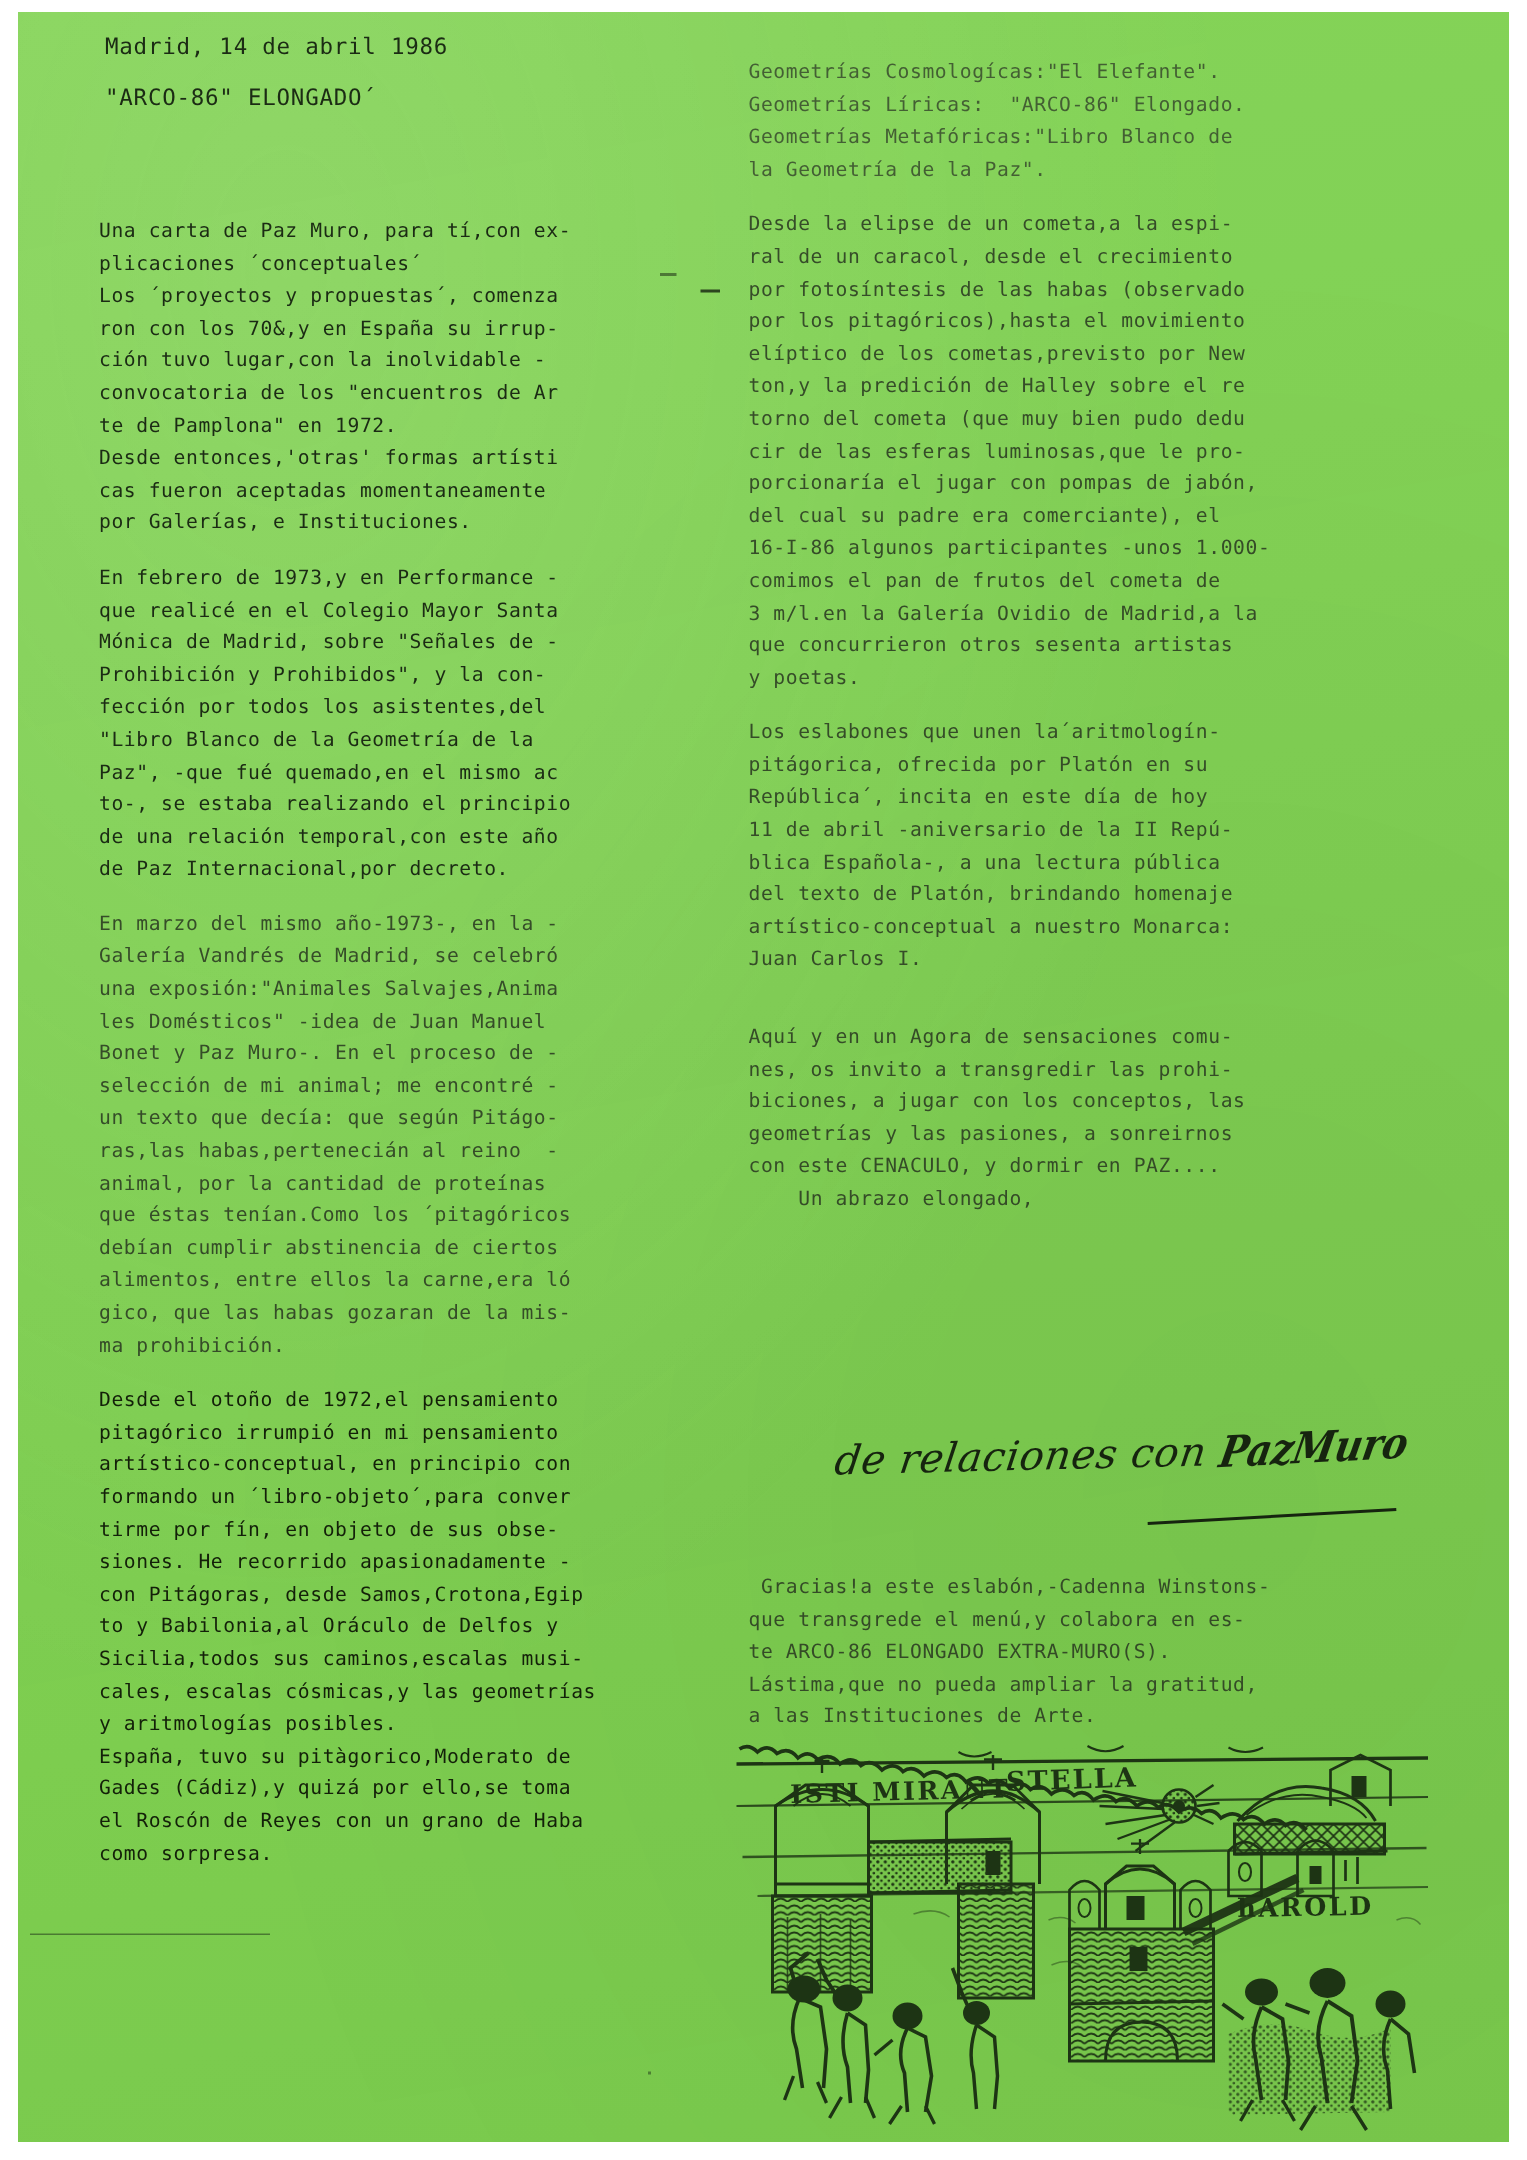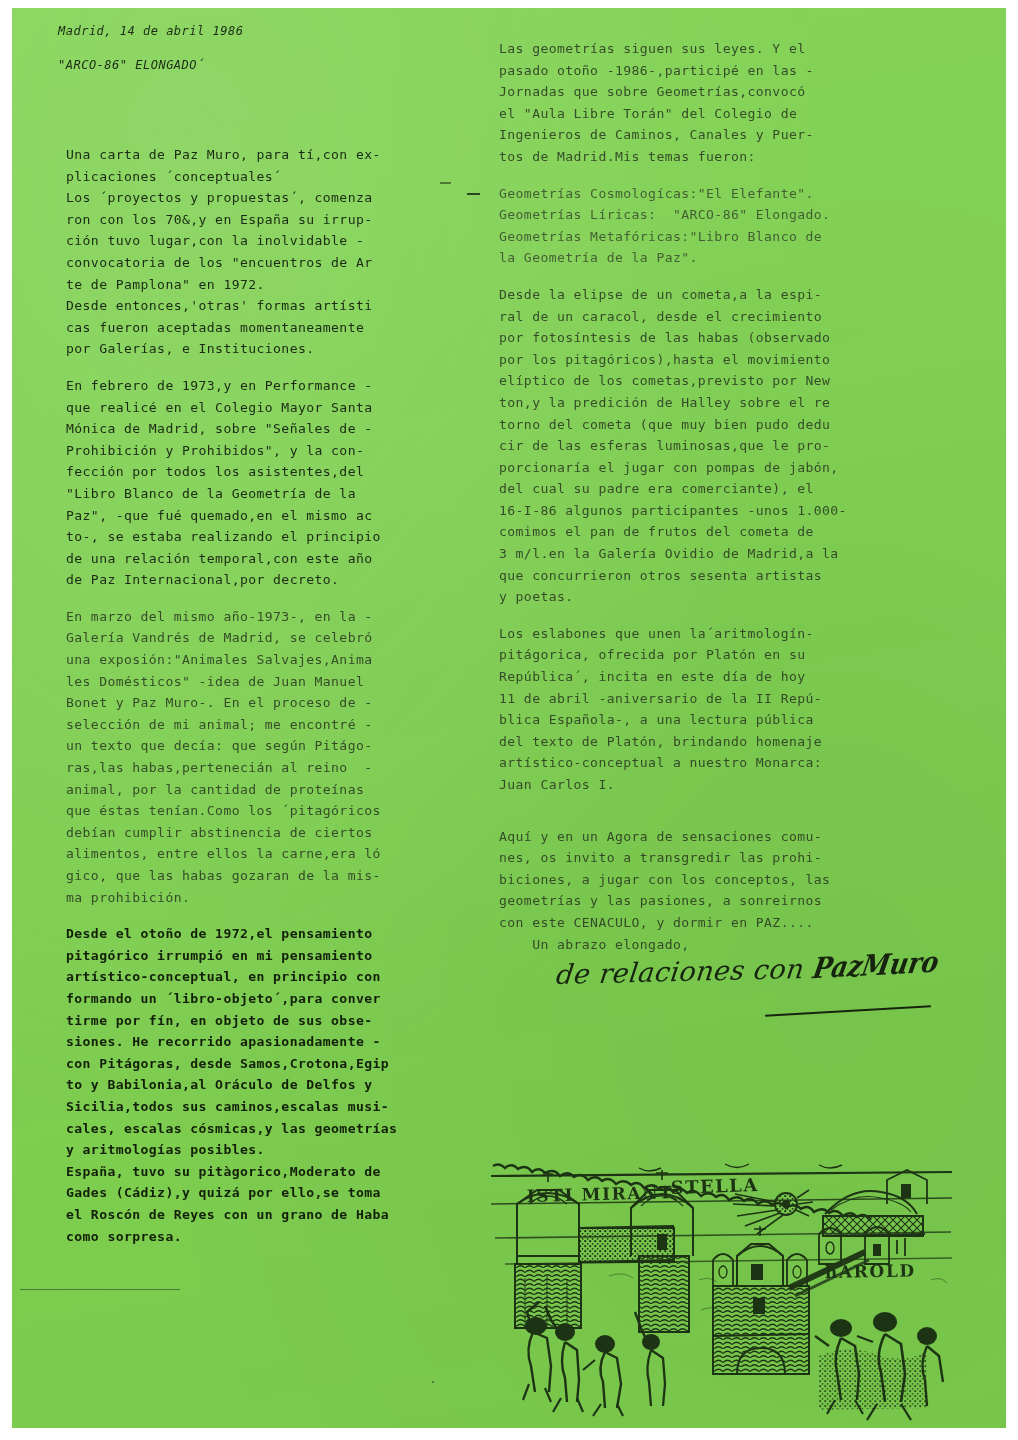--- a/index.html
+++ b/index.html
@@ -48,41 +48,40 @@
   .para {
     margin: 0 0 15px 0;
     white-space: pre-wrap;
     font-size: 13.1px;
     line-height: 21.6px;
     letter-spacing: 0.4px;
     font-weight: 400;
   }
   .para.tight { margin-bottom: 0; margin-top: 30px; }
   .para.heavy {
-    font-weight: 700;
+    font-weight: 400;
     color: #132009;
   }
   .para.faded {
     color: #2b3b22;
     opacity: 0.88;
   }
   .para.veryfaded {
     color: #33432a;
     opacity: 0.8;
   }
 
   
   #header-block { position: absolute; top: 14px; left: 0; width: 100%; }
   .head-line {
-    margin: 0 0 16px 4px;
-    font-size: 12px;
+    margin: 0 0 16px 16px;
+    font-size: 15px;
     line-height: 18px;
     letter-spacing: 0.5px;
     white-space: pre;
-    font-style: italic;
   }
 
   #body-left  { position: absolute; top: 136px; left: 12px; width: 100%; }
   #body-right { position: absolute; top: 30px;  left: 0; width: 100%; }
 
   
   .gutter-dash {
     position: absolute;
     width: 13px;
     height: 2px;
@@ -215,26 +214,20 @@
 y aritmologías posibles.
 España, tuvo su pitàgorico,Moderato de
 Gades (Cádiz),y quizá por ello,se toma
 el Roscón de Reyes con un grano de Haba
 como sorpresa.</p>
     </div>
   </div>
 
   <div class="column" id="right-column">
     <div id="body-right">
-      <p class="para faded">Las geometrías siguen sus leyes. Y el
-pasado otoño -1986-,participé en las -
-Jornadas que sobre Geometrías,convocó
-el "Aula Libre Torán" del Colegio de
-Ingenieros de Caminos, Canales y Puer-
-tos de Madrid.Mis temas fueron:</p>
       <p class="para veryfaded">Geometrías Cosmologícas:"El Elefante".
 Geometrías Líricas:  "ARCO-86" Elongado.
 Geometrías Metafóricas:"Libro Blanco de
 la Geometría de la Paz".</p>
       <p class="para faded">Desde la elipse de un cometa,a la espi-
 ral de un caracol, desde el crecimiento
 por fotosíntesis de las habas (observado
 por los pitagóricos),hasta el movimiento
 elíptico de los cometas,previsto por New
 ton,y la predición de Halley sobre el re
@@ -266,20 +259,27 @@
 
   <div class="gutter-dash" id="gutter-dash-1"></div>
   <div class="gutter-dash" id="gutter-dash-2"></div>
 
   <div id="signature-block">
     <div id="handwritten-closing">de relaciones con</div>
     <div id="signature-mark">PazMuro</div>
     <div id="signature-underline"></div>
   </div>
 
+  <div class="column" id="postscript-column" style="left:487px; top:1040px; width:460px;">
+    <p class="para faded"> Gracias!a este eslabón,-Cadenna Winstons-
+que transgrede el menú,y colabora en es-
+te ARCO-86 ELONGADO EXTRA-MURO(S).
+Lástima,que no pueda ampliar la gratitud,
+a las Instituciones de Arte.</p>
+  </div>
 
   <div id="tapestry-figure">
     <svg viewBox="0 0 465 268" preserveAspectRatio="none" aria-hidden="true">
       <defs>
         <pattern id="stoneHatch" width="9" height="9" patternUnits="userSpaceOnUse">
           <path d="M0 4.5 Q4.5 0 9 4.5 M0 9 Q4.5 4.5 9 9" fill="none" stroke="#1d3414" stroke-width="1.2"></path>
         </pattern>
         <pattern id="crossHatch" width="8" height="8" patternUnits="userSpaceOnUse">
           <path d="M0 0 L8 8 M8 0 L0 8" fill="none" stroke="#1d3414" stroke-width="1.1"></path>
         </pattern>

